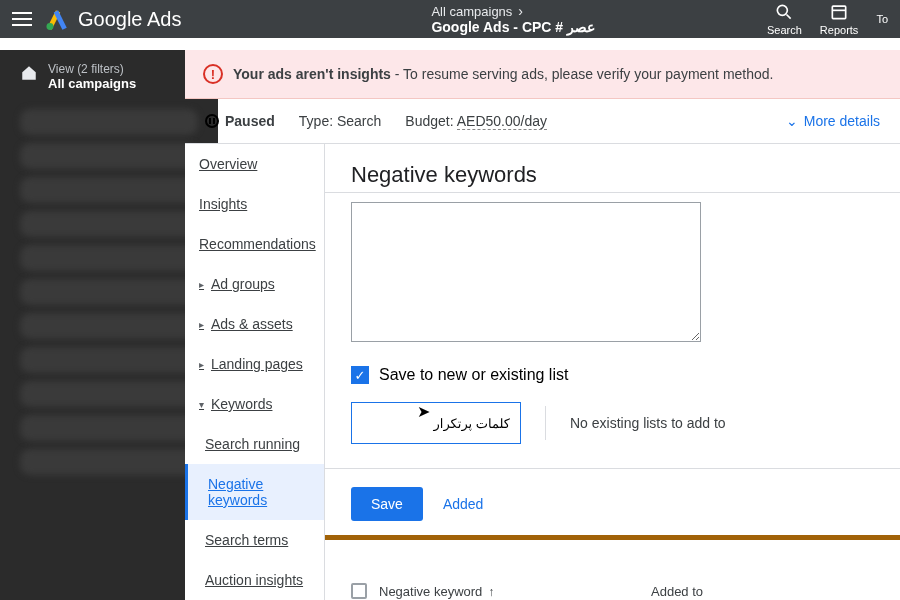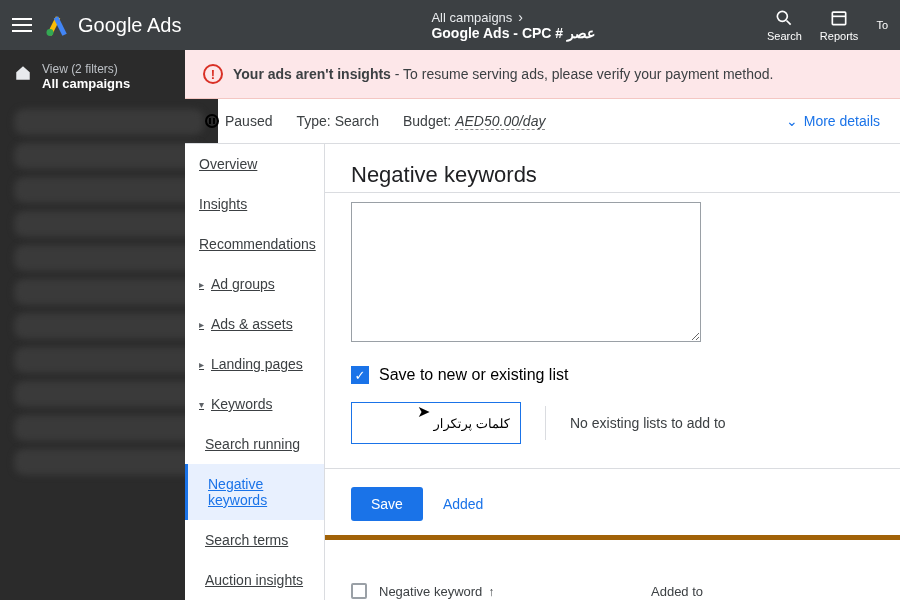--- a/index.html
+++ b/index.html
@@ -1,56 +1,56 @@
 <!DOCTYPE html>
 <html><head>
 <meta charset="utf-8">
 <style>
 * { margin: 0; padding: 0; box-sizing: border-box; font-family: Arial, "Helvetica Neue", sans-serif; }
 body { background: #fff; width: 900px; height: 600px; overflow: hidden; position: relative; }
 
 
-.top-header { height: 50px; background: #3c4043; color: #fff; display: flex; align-items: center; padding: 0 12px; }
+.top-header { height: 38px; background: #3c4043; color: #fff; display: flex; align-items: center; padding: 0 12px; }
 .menu-ico { width: 22px; margin-right: 10px; cursor: pointer; }
 .menu-ico span { display: block; width: 20px; height: 2px; background: #fff; margin: 4px 0; }
 .logo { display: flex; align-items: center; gap: 8px; font-size: 20px; font-weight: 400; }
 .logo-svg { width: 26px; height: 26px; }
 .header-center { flex: 1; display: flex; flex-direction: column; align-items: flex-start; padding-left: 250px; font-size: 13px; }
 .header-center .crumb { display: flex; align-items: center; gap: 6px; color: #e8eaed; }
 .header-center .crumb .chev { font-size: 14px; }
 .header-center .camp { font-weight: 600; font-size: 14px; color: #fff; }
 .header-right { display: flex; gap: 18px; align-items: center; font-size: 11px; }
 .hdr-tool { display: flex; flex-direction: column; align-items: center; gap: 2px; cursor: pointer; }
 .hdr-tool svg { width: 20px; height: 20px; }
 
 
-.left-dark { position: absolute; top: 50px; left: 0; bottom: 0; width: 218px; background: #2b2b2b; color: #bdc1c6; padding: 12px 14px; overflow: hidden; }
+.left-dark { position: absolute; top: 50px; left: 0; bottom: 0; width: 218px; background: #2b2b2b; color: #bdc1c6; padding: 12px 20px; overflow: hidden; }
 .left-dark .view-head { display: flex; align-items: flex-start; gap: 10px; margin-bottom: 18px; }
 .left-dark .home-ico { width: 18px; height: 18px; fill: #e8eaed; flex-shrink: 0; margin-top: 2px; }
 .left-dark .view-head .vt1 { font-size: 12px; color: #bdc1c6; }
 .left-dark .view-head .vt2 { font-size: 13px; color: #fff; font-weight: 600; }
 .left-dark .blur-row { height: 26px; margin: 8px 0; border-radius: 10px; background: #3a3a3a; filter: blur(3px); }
 .left-scroll-btn { position: absolute; right: -12px; top: 300px; width: 24px; height: 24px; background: #fff; border-radius: 50%; display: flex; align-items: center; justify-content: center; box-shadow: 0 1px 3px rgba(0,0,0,0.5); }
 .left-scroll-btn svg { width: 14px; height: 14px; }
 
 
 .main { position: absolute; top: 50px; left: 185px; right: 0; bottom: 0; display: flex; flex-direction: column; }
 
 
 .alert { background: #fde7e9; color: #3c4043; display: flex; align-items: center; gap: 10px; padding: 14px 18px; font-size: 14px; border-bottom: 1px solid #f4c7c3; }
 .alert .aico { width: 20px; height: 20px; border: 2px solid #d93025; border-radius: 50%; display: flex; align-items: center; justify-content: center; color: #d93025; font-weight: bold; font-size: 13px; }
 .alert b { font-weight: 600; }
 
 
 .status-row { display: flex; align-items: center; gap: 24px; padding: 14px 20px; font-size: 14px; color: #3c4043; border-bottom: 1px solid #dadce0; }
-.status-row .pause { display: flex; align-items: center; gap: 6px; font-weight: 400; }
+.status-row .pause { display: flex; align-items: center; gap: 6px; font-weight: 700; }
 .pause-ico { width: 14px; height: 14px; border: 2px solid #000; border-radius: 50%; display: flex; align-items: center; justify-content: center; }
 .pause-ico span { display: block; width: 2px; height: 6px; background: #000; }
 .pause-ico span + span { margin-left: 2px; }
-.status-row .budget-n { border-bottom: 1px dashed #888; font-style: italic; }
+.status-row .budget-n { border-bottom: 1px dashed #888; }
 .status-row .more { margin-left: auto; color: #1a73e8; cursor: pointer; display: flex; align-items: center; gap: 6px; }
 .more .chev { color: #1a73e8; }
 
 
 .body { flex: 1; display: flex; overflow: hidden; }
 
 
 .nav2 { width: 140px; border-right: 1px solid #dadce0; background: #fff; font-size: 14px; color: #3c4043; overflow-y: auto; }
 .nav2 .nitem { padding: 12px 14px; cursor: pointer; display: flex; align-items: center; gap: 4px; text-decoration: underline; }
 .nav2 .nitem.sub { padding-left: 20px; }

